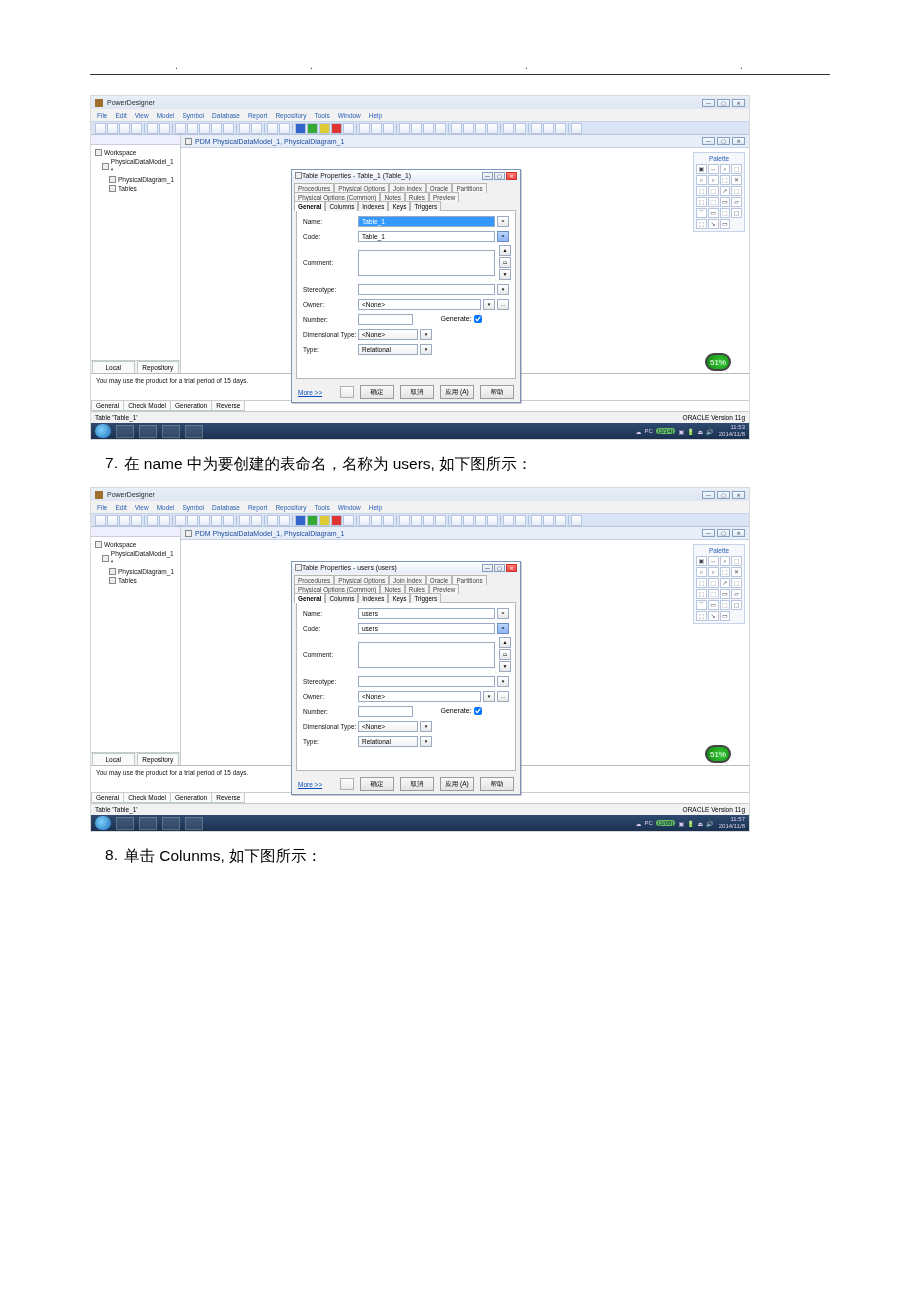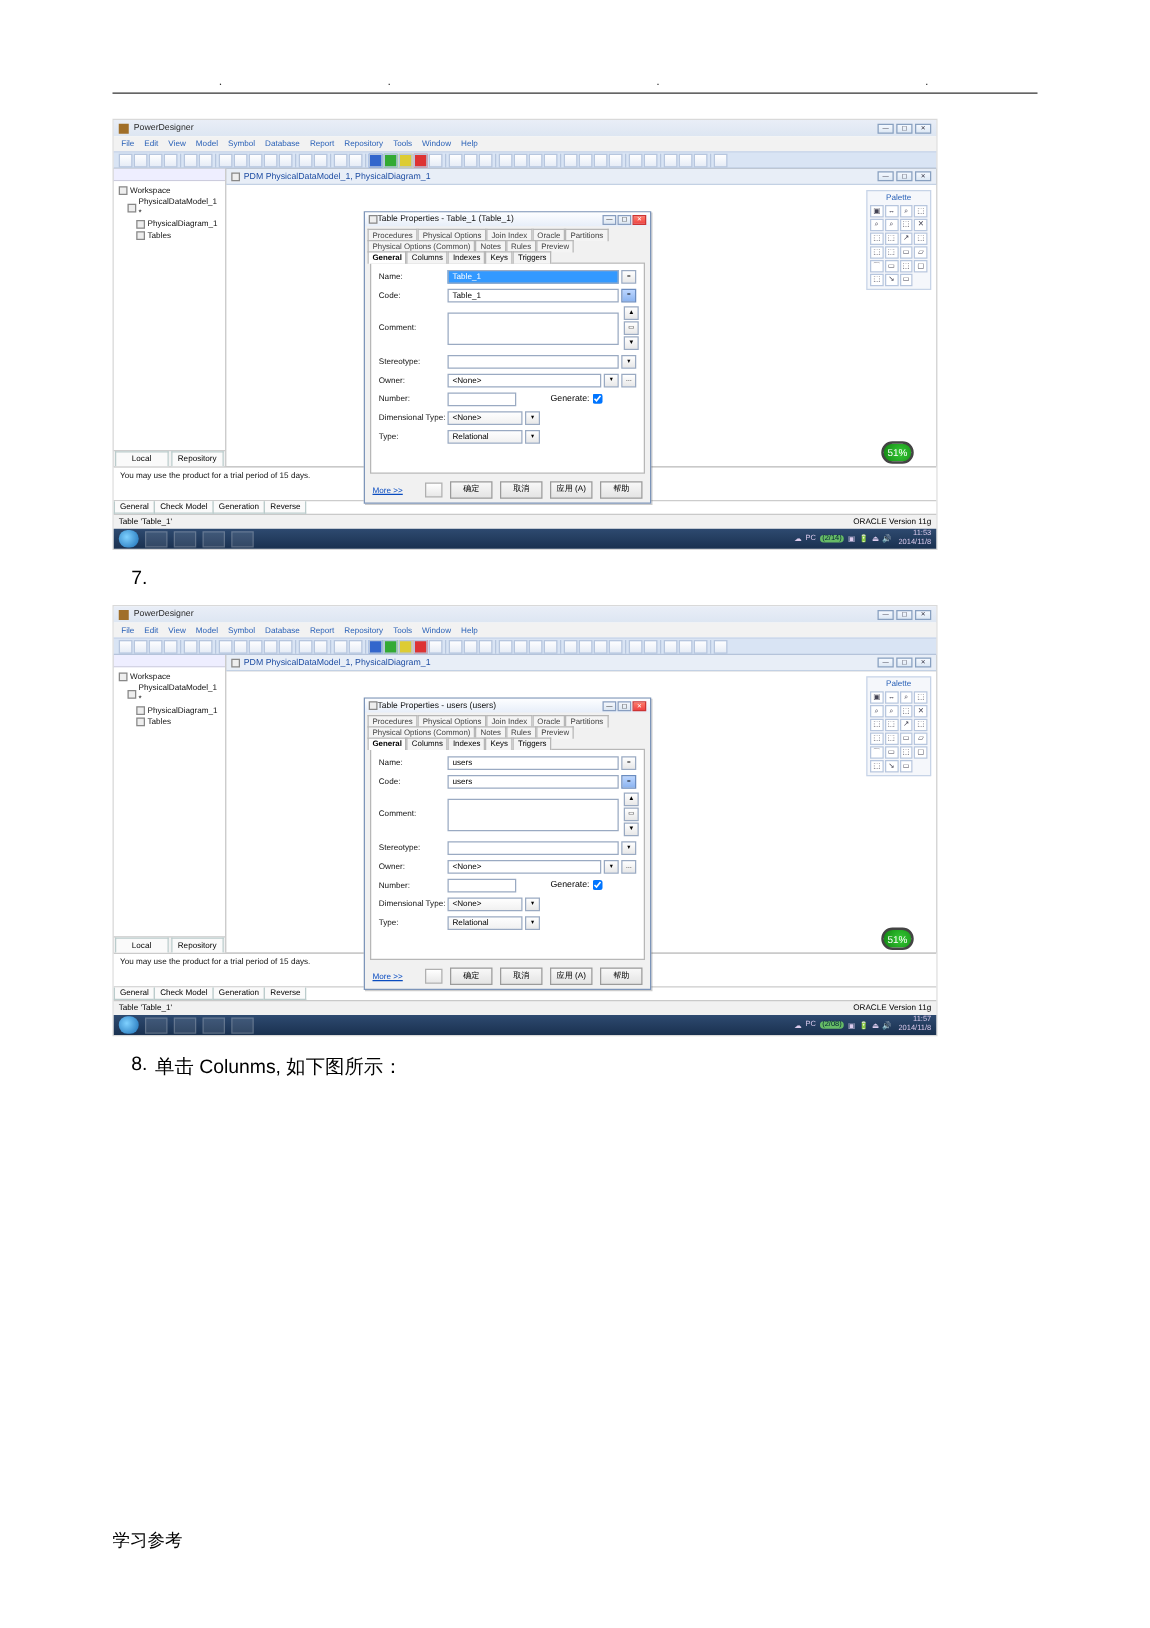--- a/index.html
+++ b/index.html
@@ -375,20 +375,21 @@
       </div>
       <div class="clock">
           <div>11:53</div>
           <div>2014/11/8</div>
         </div>
     </div>
   </div>
 
   <div class="body-line">
     <span class="num">7.</span>
+    <span>在 name 中为要创建的表命名，名称为 users, 如下图所示：</span>
   </div>
 
   <div class="screenshot">
     <div class="titlebar">
       <div class="t-icon"></div>
       <div class="t-text">PowerDesigner</div>
       <div class="winbtns">
           <div class="winbtn">—</div>
           <div class="winbtn">▢</div>
           <div class="winbtn">✕</div>
@@ -656,14 +657,13 @@
           <div>2014/11/8</div>
         </div>
     </div>
   </div>
 
   <div class="body-line">
     <span class="num">8.</span>
     <span>单击 Colunms, 如下图所示：</span>
   </div>
 
-  <div class="footer-note">学习参考</div>
 </div>
 
 </body></html>

